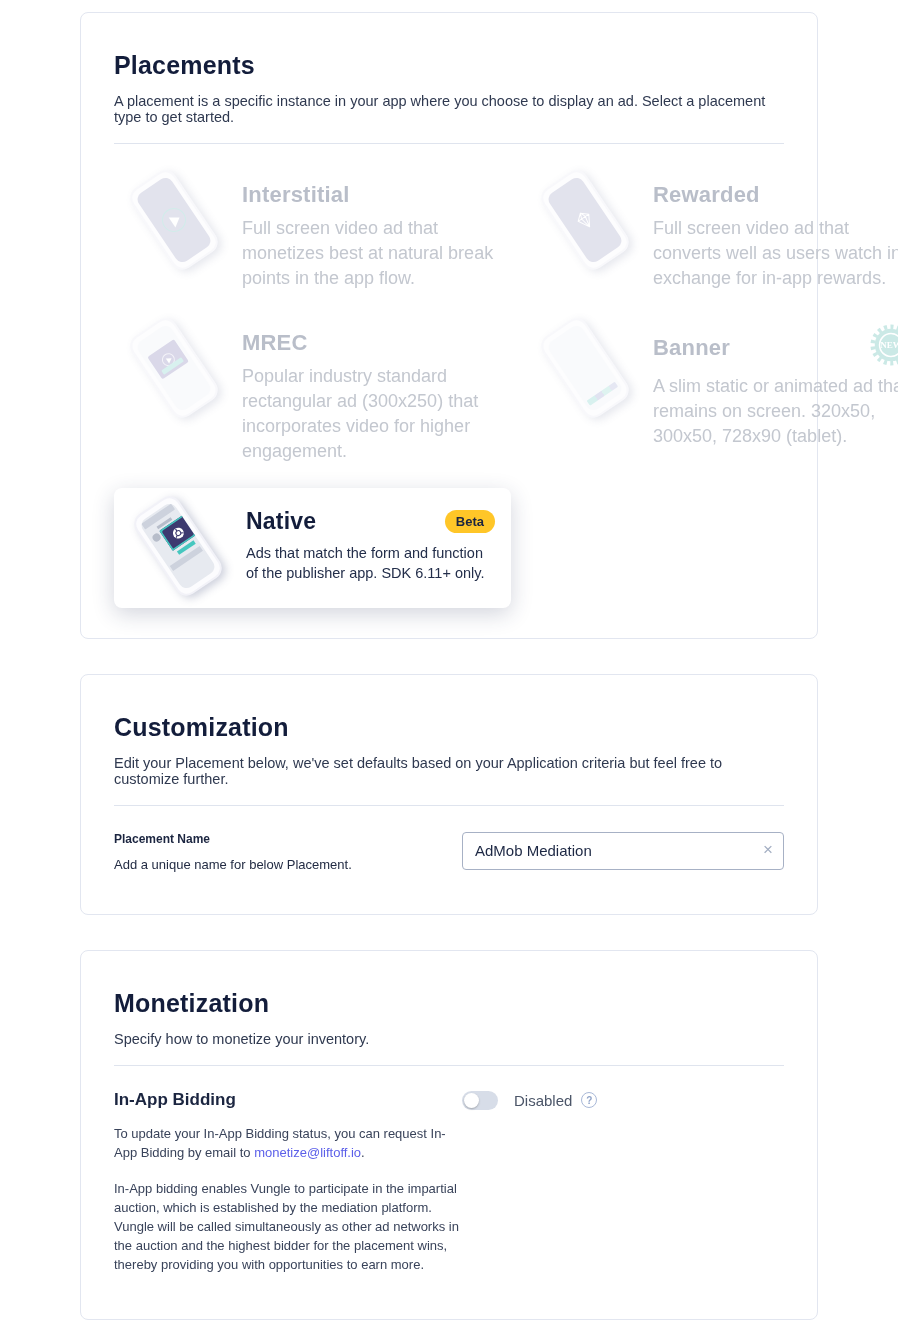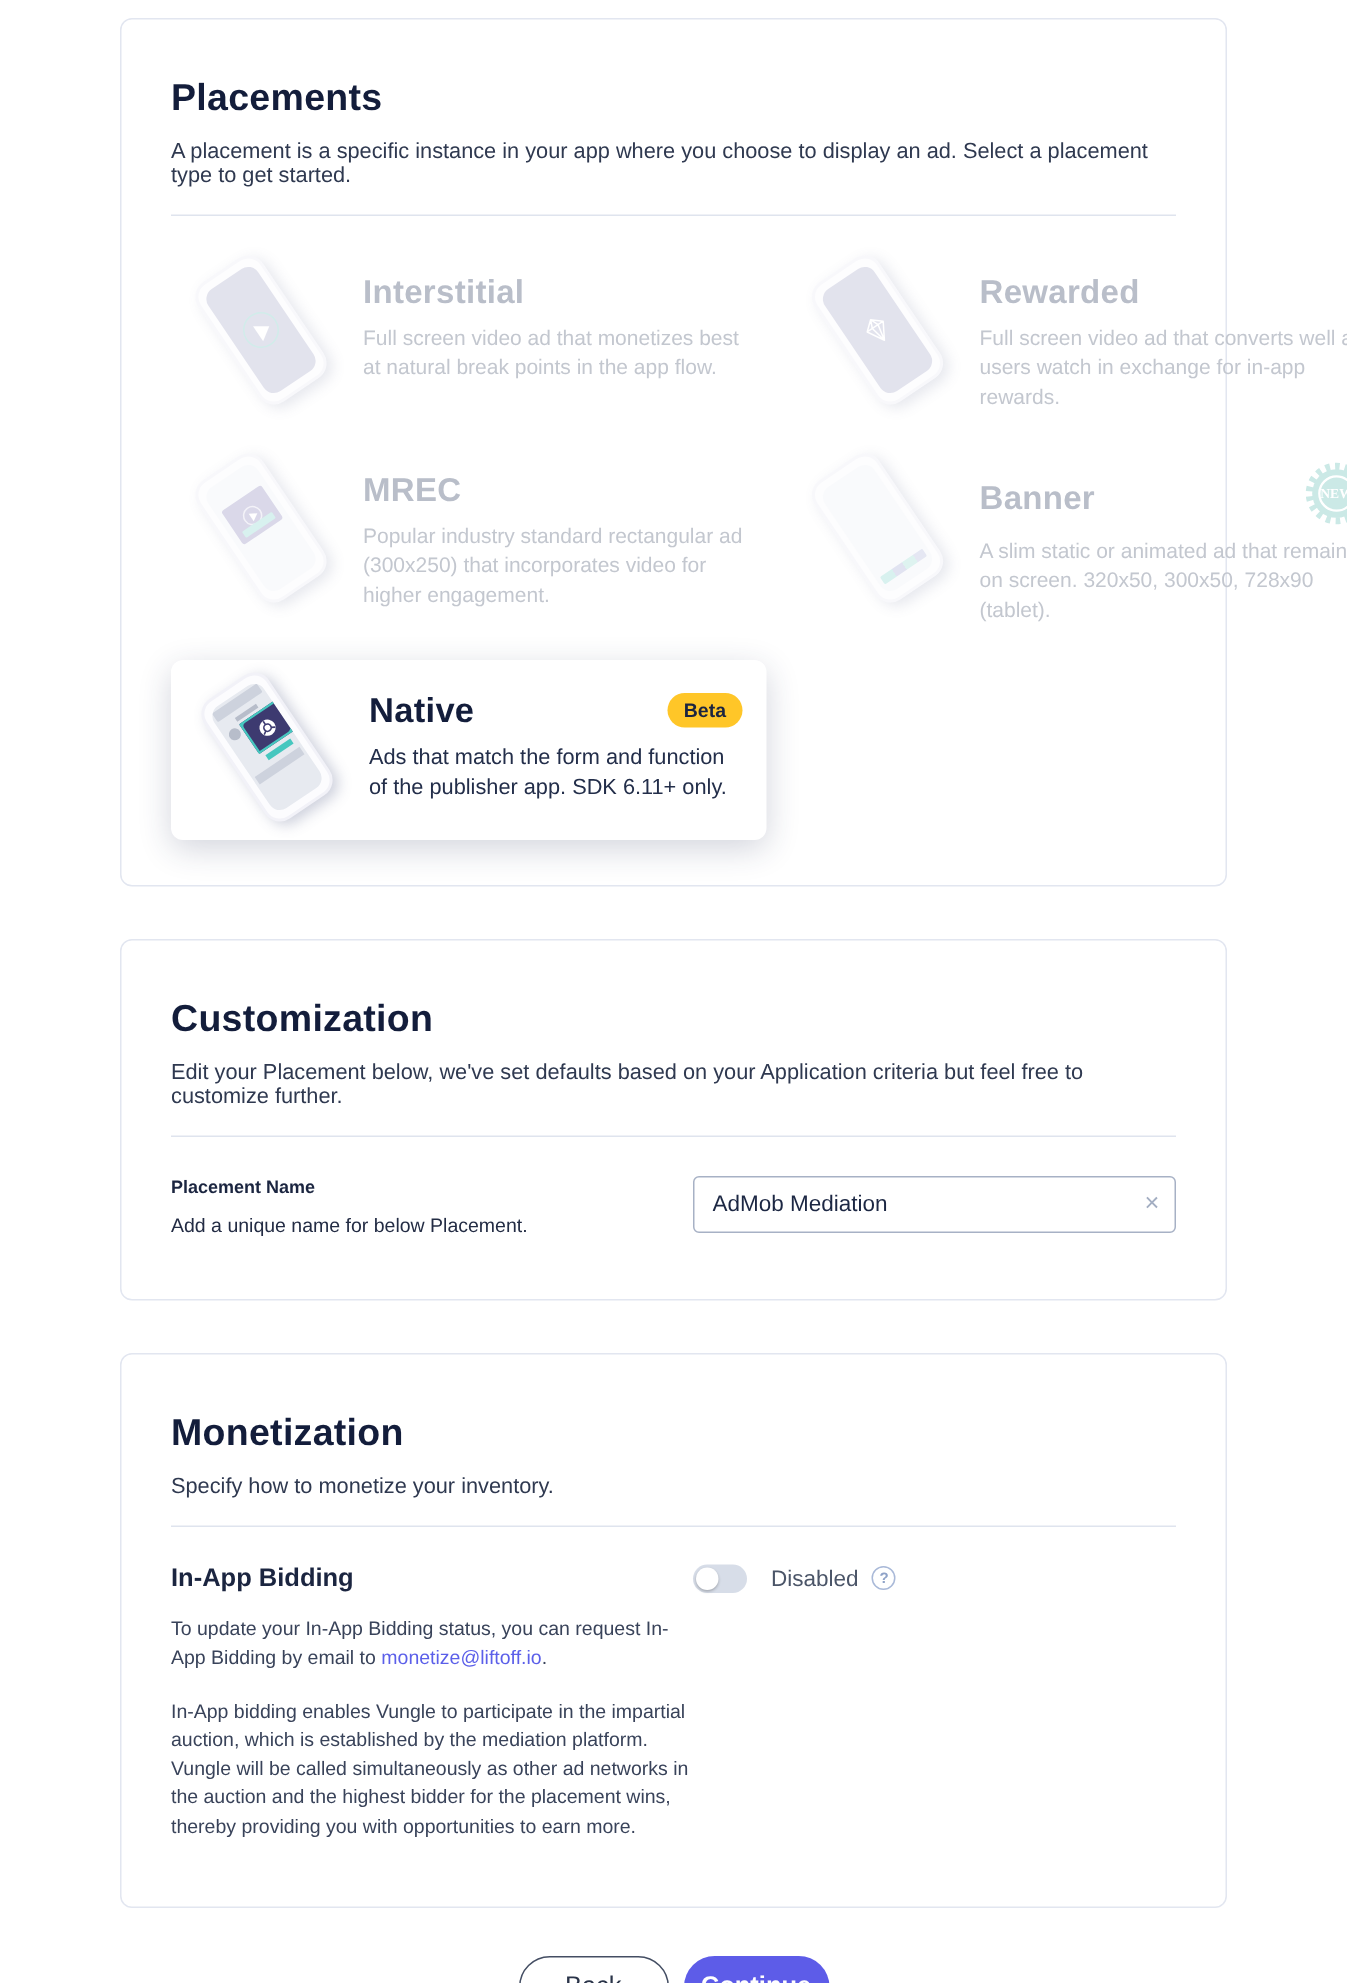--- a/index.html
+++ b/index.html
@@ -37,21 +37,21 @@
   }
   .placement-option {
     display:flex; align-items:flex-start;
     padding: 6px 10px 6px 6px;
     min-height: 112px;
     cursor:pointer;
   }
   .placement-option .texts { margin-left:16px; padding-top:10px; flex:1; }
   .opt-title-row { display:flex; align-items:center; }
   .opt-title { font-size:22px; font-weight:800; letter-spacing:.2px; }
-  .opt-desc { font-size:14px; line-height:1.38; margin-top:8px; }
+  .opt-desc { font-size:18px; line-height:1.38; margin-top:8px; }
   .placement-option.disabled .opt-title { color:#b9bec9; }
   .placement-option.disabled .opt-desc { color:#c3c7cf; }
   .placement-option.selected {
     background:#fff;
     border-radius:8px;
     box-shadow: 0 6px 22px rgba(35,45,85,.20);
     padding: 10px 16px 10px 10px;
   }
   .placement-option.selected .opt-title { color:#131d3b; font-size:23px; }
   .placement-option.selected .opt-desc { color:#232e4a; font-size:14.5px; }

